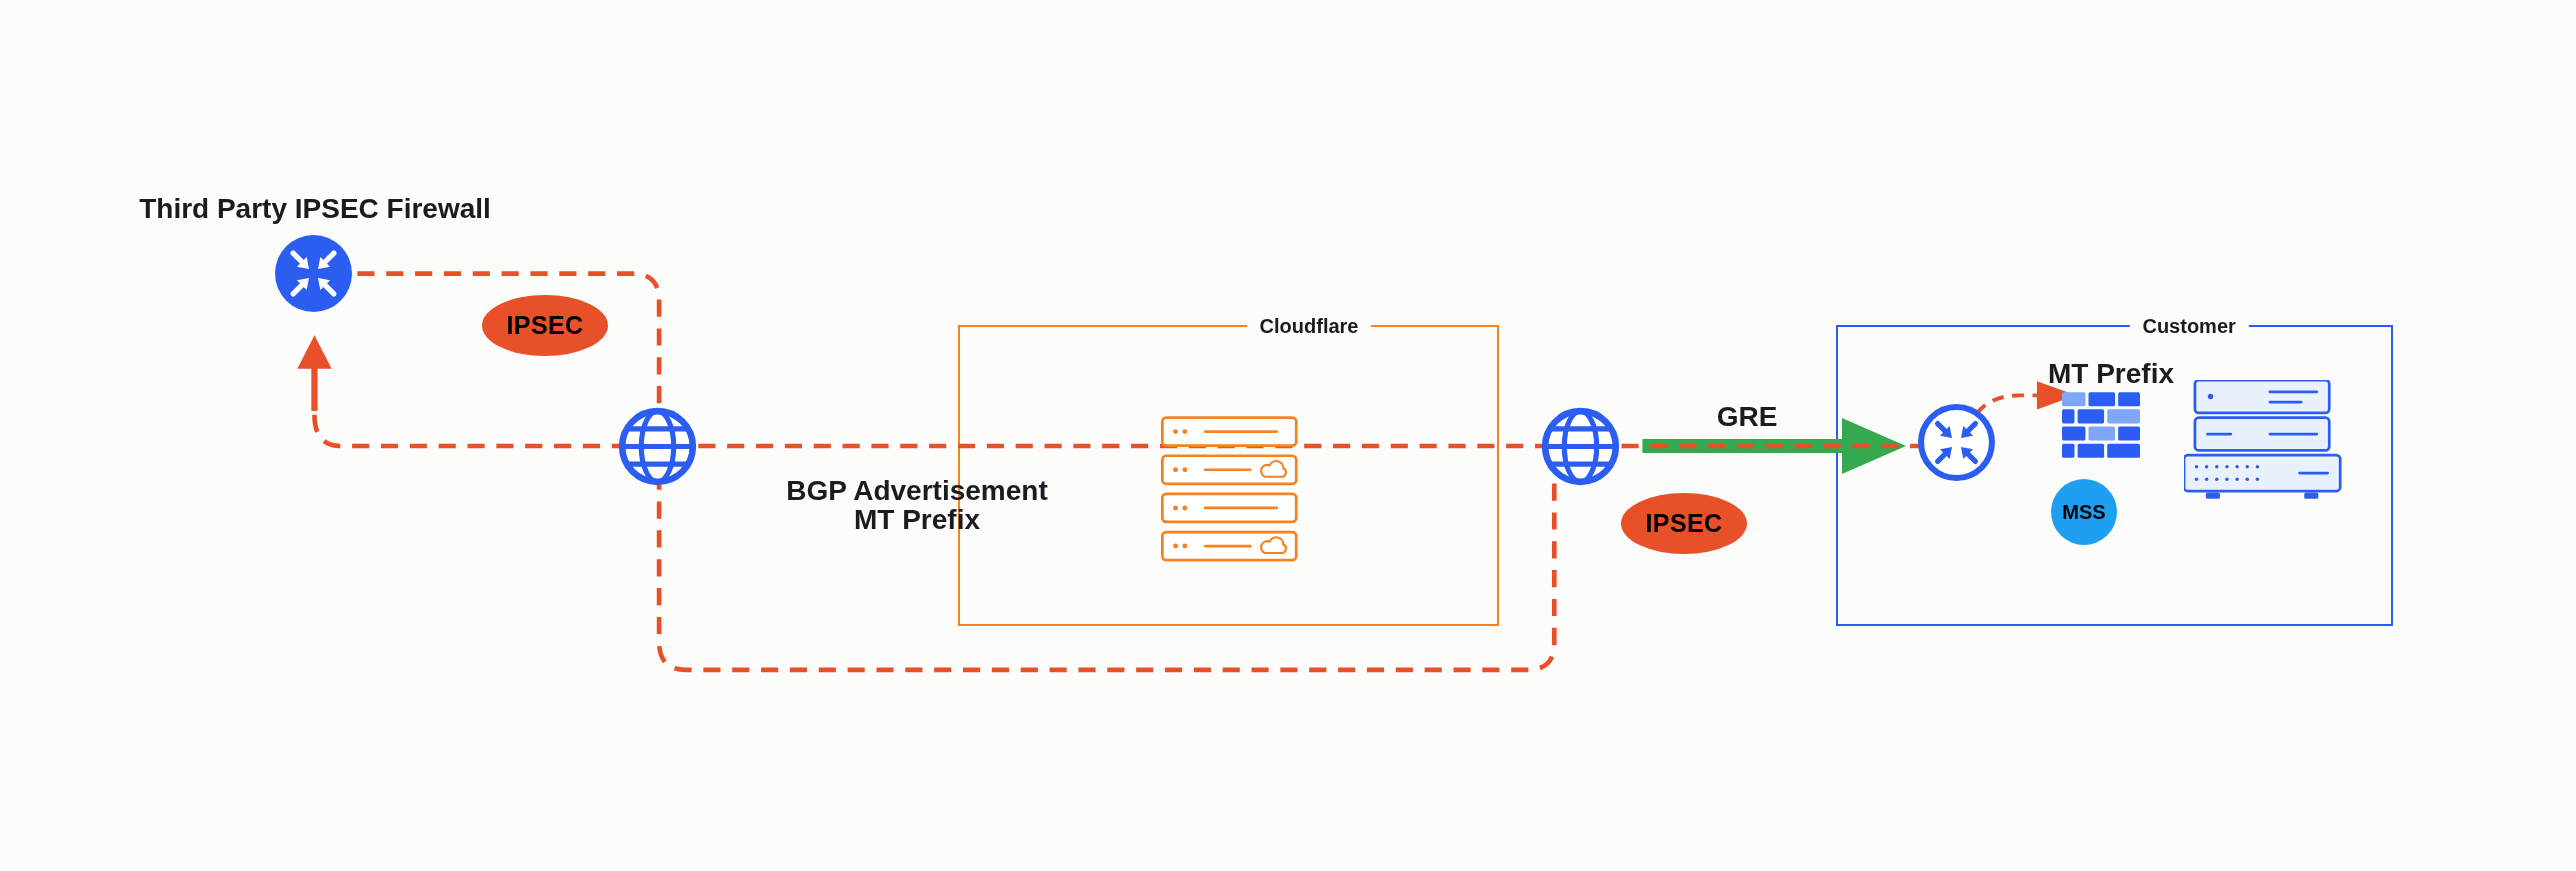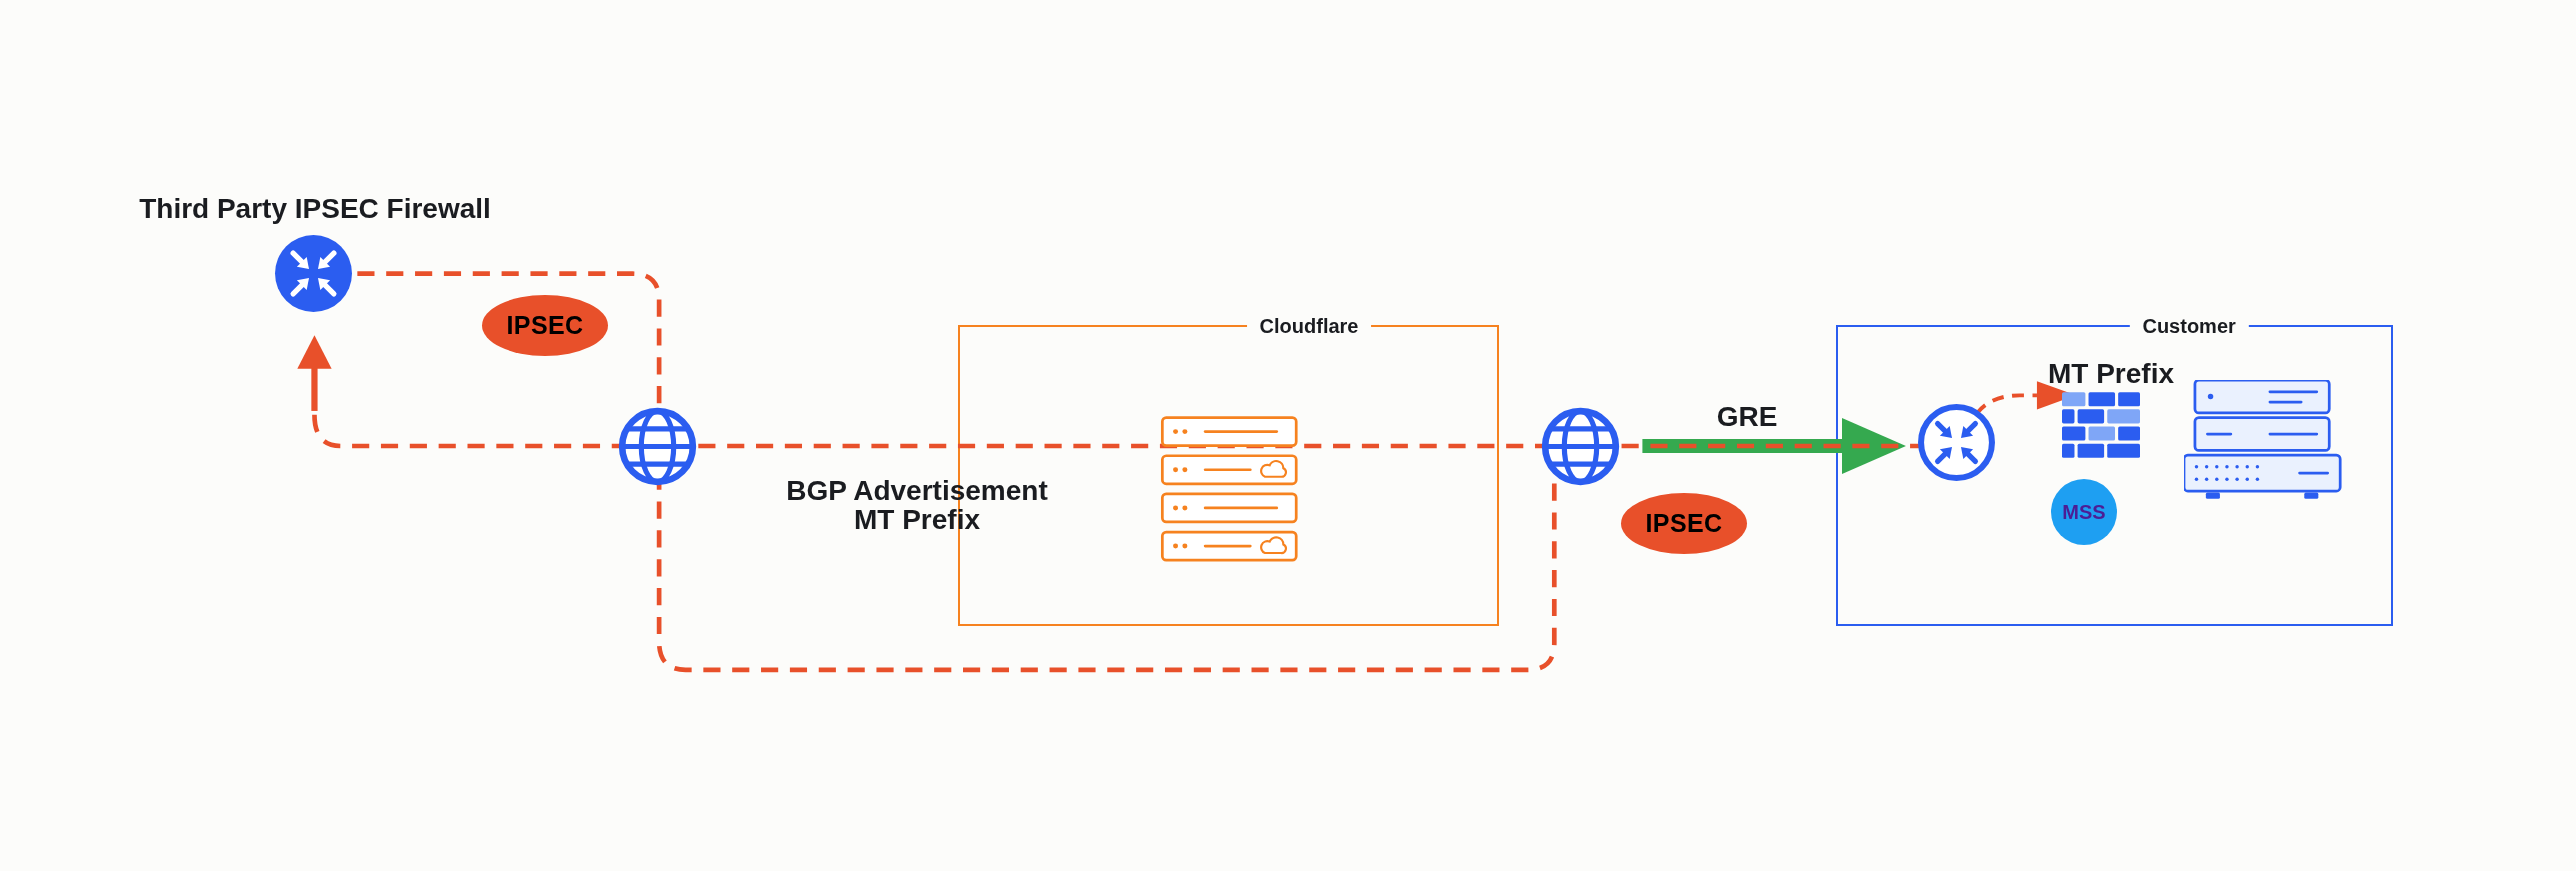--- a/index.html
+++ b/index.html
@@ -45,21 +45,21 @@
   .icon{position:absolute;z-index:3;}
   .globe-1{left:617px;top:406px;width:81px;height:81px;}
   .globe-2{left:1540px;top:406px;width:81px;height:81px;}
   .router-1{left:272px;top:232px;width:83px;height:83px;}
   .router-2{left:1915px;top:401px;width:83px;height:83px;}
   .firewall{left:2062px;top:392px;width:78px;height:69px;}
   .cf-servers{left:1160px;top:416px;width:144px;height:148px;}
   .cust-servers{left:2184px;top:380px;width:164px;height:119px;}
   .mss-badge{
     position:absolute;left:2051px;top:479px;width:66px;height:66px;border-radius:50%;
-    background:var(--light-blue);color:#4c1d95;display:flex;align-items:center;justify-content:center;
+    background:var(--light-blue);color:#000000;display:flex;align-items:center;justify-content:center;
     font-weight:700;font-size:20px;z-index:3;
   }
   
   .lbl{
     position:absolute;transform:translateX(-50%);font-weight:700;font-size:28px;
     color:var(--text);white-space:nowrap;z-index:4;text-align:center;line-height:29px;
   }
   .lbl-third-party{left:315px;top:194px;}
   .lbl-bgp{left:917px;top:476px;}
   .lbl-gre{left:1747px;top:392px;margin-top:10px;}

